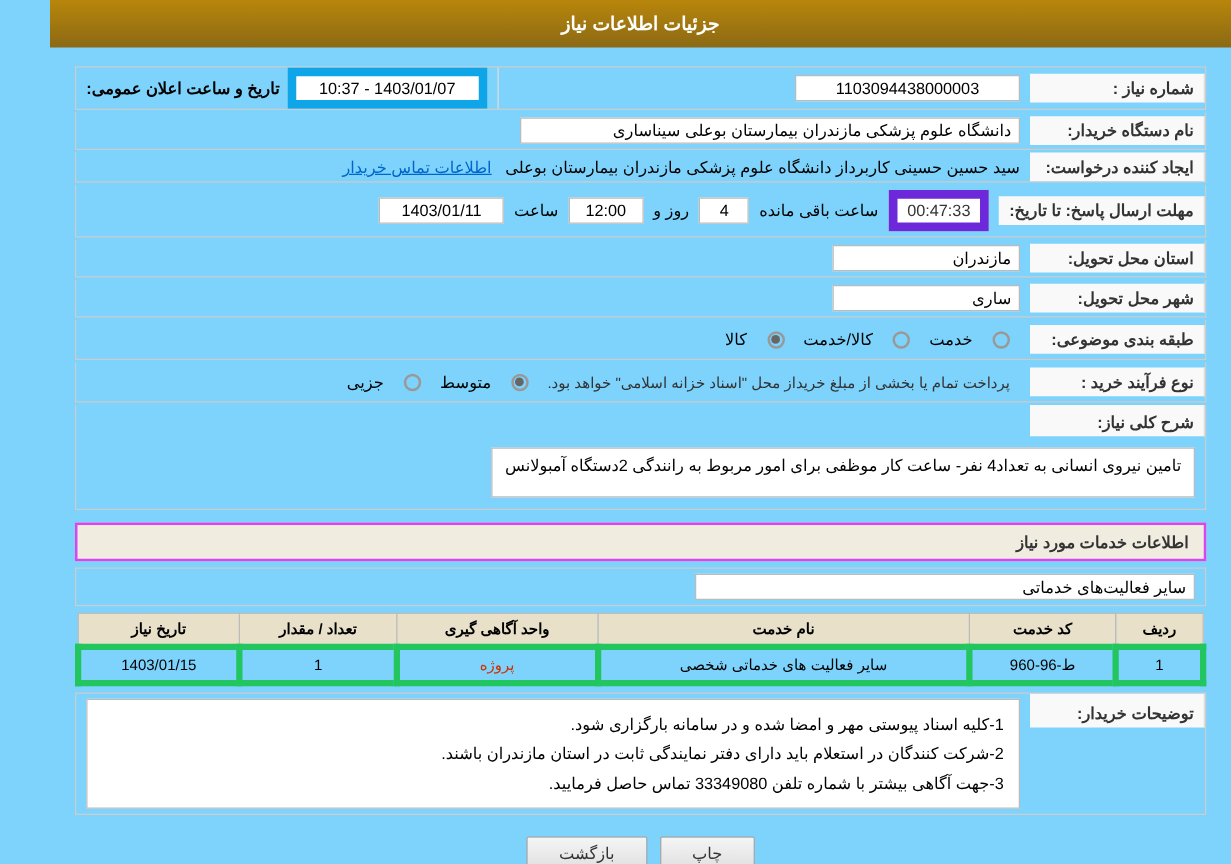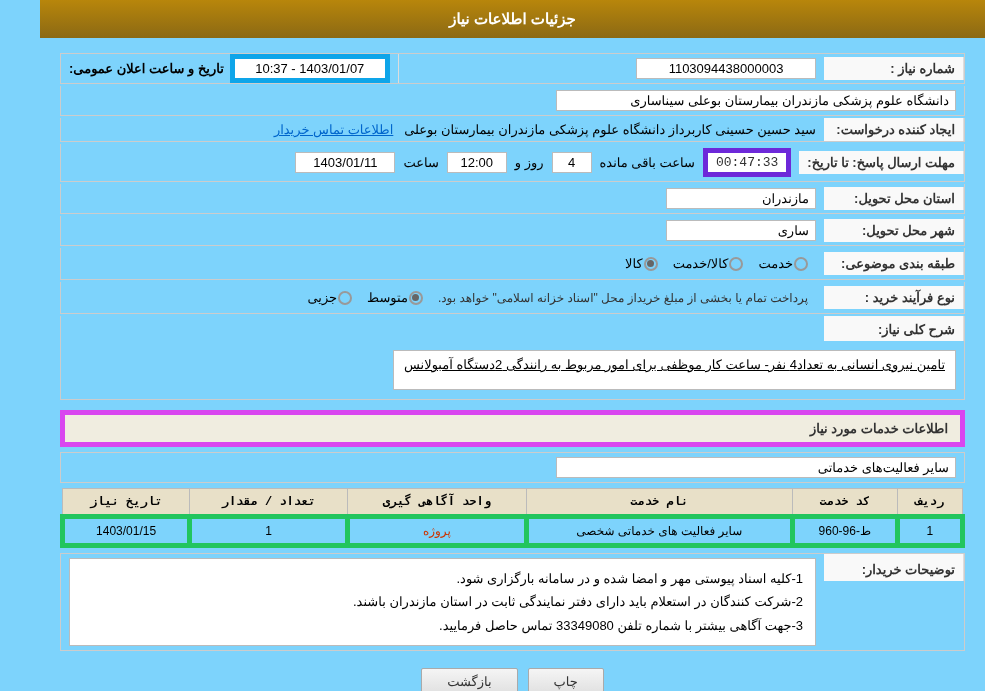--- a/index.html
+++ b/index.html
@@ -90,41 +90,40 @@
 
     .time-box {
       border: 1px solid #bbb;
       padding: 2px 8px;
       background: #fff;
       min-width: 60px;
       text-align: center;
     }
 
     .countdown-box {
-      border: 5px solid #6d28d9;
+      border: 7px solid #6d28d9;
       padding: 2px 8px;
       background: #fff;
       min-width: 70px;
       text-align: right;
       color: #333;
-      font-family: Liberation Mono, monospace;
     }
 
     
     .radio-row {
       display: flex;
       align-items: center;
       gap: 15px;
       padding: 4px 8px;
     }
 
     .radio-item {
       display: flex;
       align-items: center;
-      gap: 1px;
+      gap: 16px;
     }
 
     .radio-circle {
       width: 14px;
       height: 14px;
       border: 2px solid #999;
       border-radius: 50%;
       display: inline-flex;
       align-items: center;
       justify-content: center;
@@ -141,55 +140,53 @@
     
     .link-text {
       color: #0066cc;
       cursor: pointer;
       text-decoration: underline;
     }
 
     
     .section-header {
       background: #f0ede0;
-      border: 5px solid #d946ef;
+      border: 2px solid #d946ef;
       padding: 6px 12px;
       font-weight: bold;
       font-size: 13px;
       margin-bottom: 5px;
       margin-top: 10px;
       color: #333;
     }
 
     
     .desc-box {
       border: 1px solid #bbb;
       padding: 6px 10px;
       background: #fff;
       min-height: 40px;
       text-align: right;
       margin: 5px 0;
       width: 100%;
-      text-decoration: underline;
     }
 
     
     .data-table {
       width: 100%;
       border-collapse: collapse;
       margin: 5px 0;
       font-size: 12px;
     }
 
     .data-table th {
       background: #e8e0c8;
       border: 1px solid #bbb;
       padding: 5px 8px;
       font-weight: bold;
-      font-family: Liberation Mono, monospace;
     }
 
     .data-table td {
       border: 5px solid #22c55e;
       padding: 5px 8px;
       text-align: center;
       margin-top: 40px;
     }
 
     .data-table tr:nth-child(even) td {
@@ -225,21 +222,21 @@
       color: #333;
       border-radius: 2px;
     }
 
     
     .content-inner {
       position: relative;
     }
 
     .announce-box {
-      border: 5px solid #0ea5e9;
+      border: 7px solid #0ea5e9;
       padding: 2px 8px;
       background: #fff;
       min-width: 160px;
       text-align: center;
     }
 
     .narrow-input {
       border: 1px solid #bbb;
       padding: 2px 6px;
       background: #fff;
@@ -266,20 +263,21 @@
           <span class="input-style" style="min-width:180px; display:inline-block; text-align:center;">1103094438000003</span>
         </div>
 
         <div style="display:flex; align-items:center; gap:6px; padding: 0 8px; border-right:1px solid #ddd;">
           <span class="announce-box">1403/01/07 - 10:37</span>
           <span style="font-weight:bold; white-space:nowrap;">تاریخ و ساعت اعلان عمومی:</span>
         </div>
       </div>
 
       <div style="display:flex; align-items:center; border:1px solid #ccc; border-top:none; margin-bottom:2px;">
+        <div class="label-cell">نام دستگاه خریدار:</div>
         <div class="value-cell">
           <span class="input-style input-wide">دانشگاه علوم پزشکی مازندران بیمارستان بوعلی سیناساری</span>
         </div>
       </div>
 
       <div style="display:flex; align-items:center; border:1px solid #ccc; border-top:none; margin-bottom:2px;">
         <div class="label-cell">ایجاد کننده درخواست:</div>
         <div class="value-cell">
           <span>سید حسین حسینی کاربرداز دانشگاه علوم پزشکی مازندران بیمارستان بوعلی</span>
           &nbsp;

